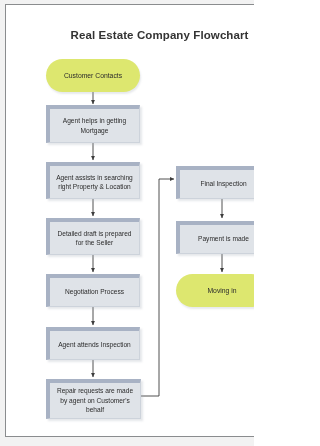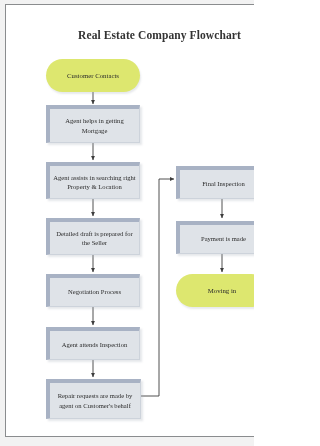--- a/index.html
+++ b/index.html
@@ -6,21 +6,21 @@
     margin: 0;
     padding: 0;
     background: #ffffff;
   }
   #page {
     position: relative;
     width: 254px;
     height: 446px;
     background: #f2f2f2;
     overflow: hidden;
-    font-family: Liberation Serif, serif;
+    font-family: Liberation Sans, sans-serif;
   }
   #sheet {
     position: absolute;
     left: 5px;
     top: 4px;
     width: 303px;
     height: 433px;
     background: #ffffff;
     border: 1px solid #8a8c8e;
     box-sizing: border-box;

